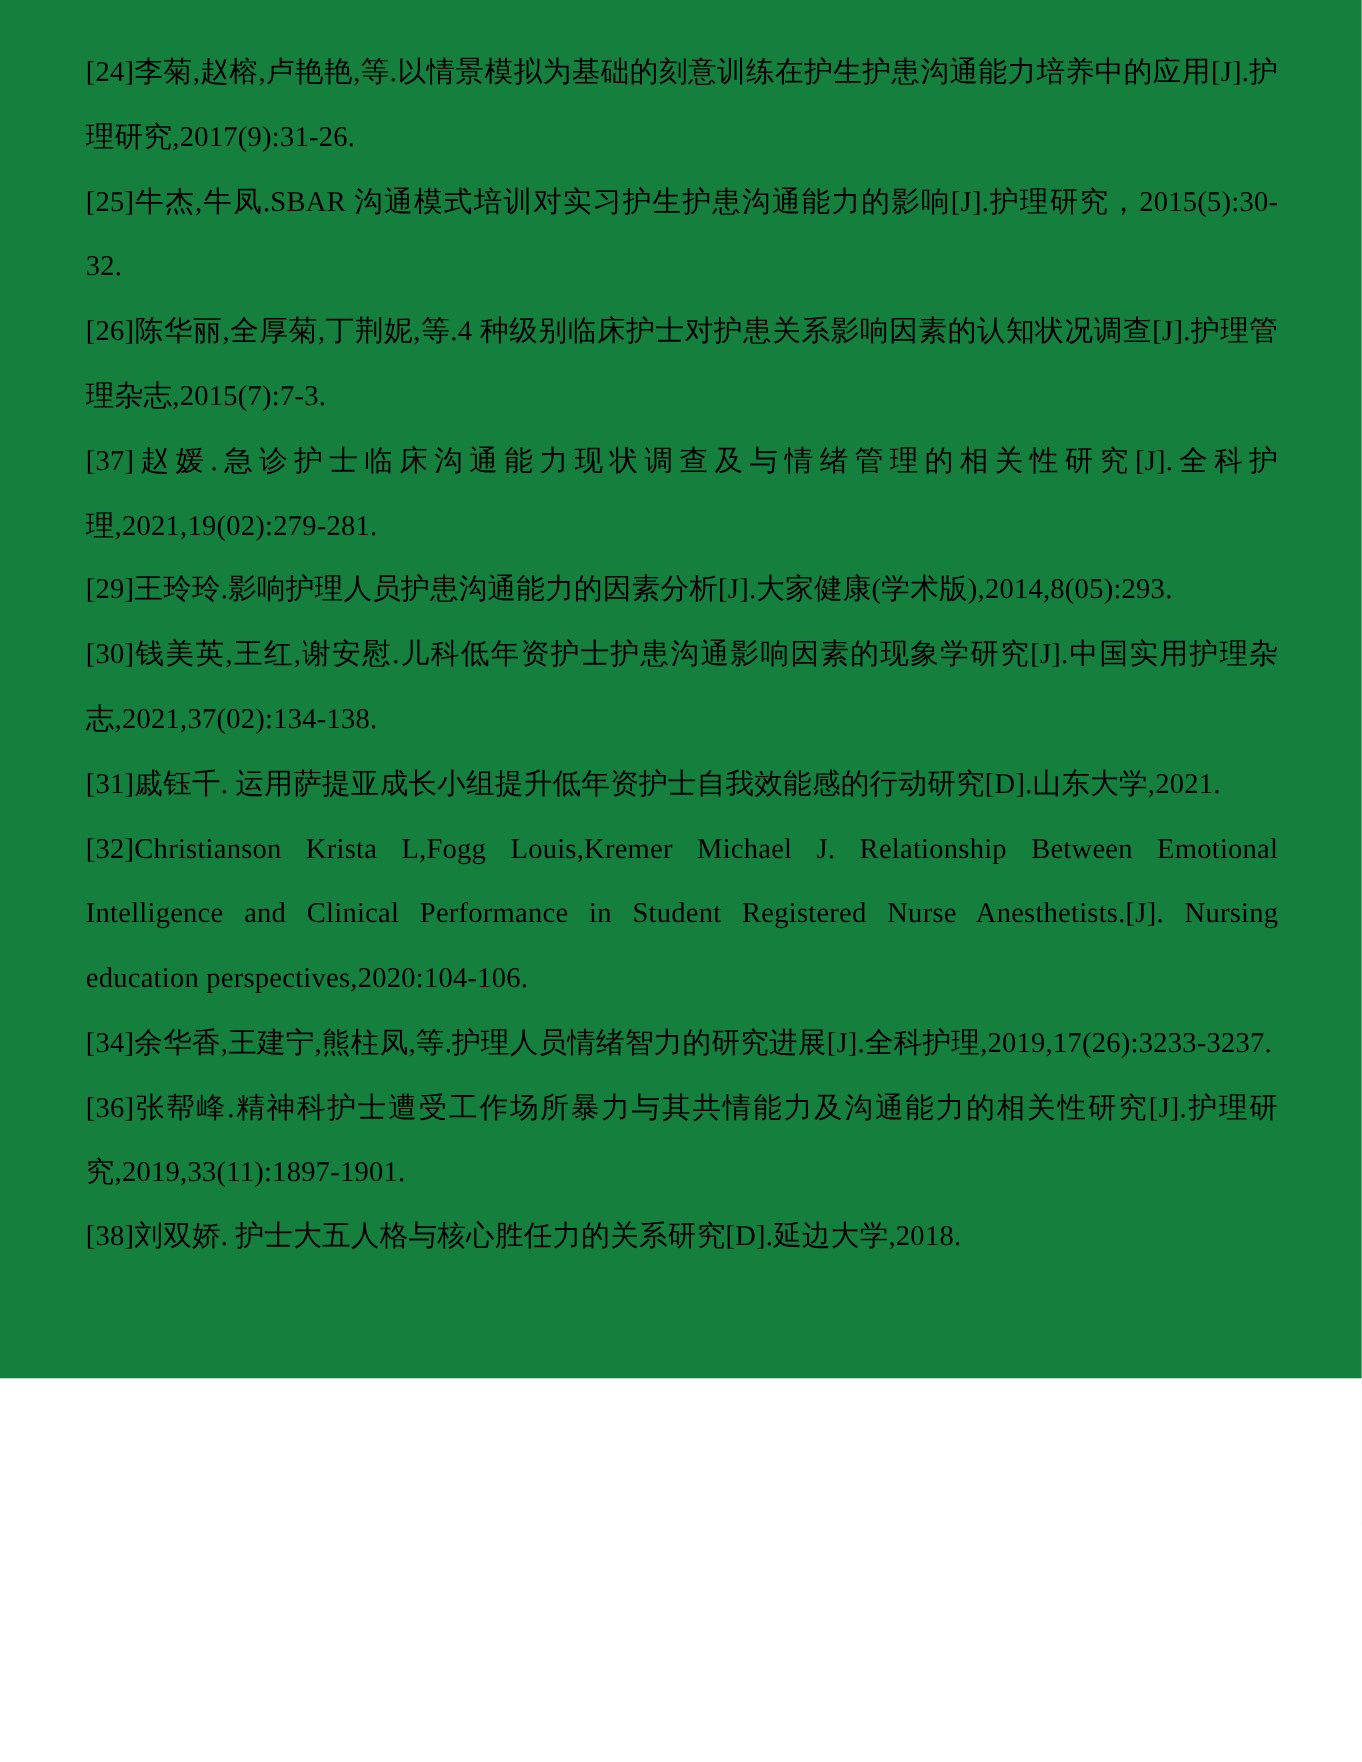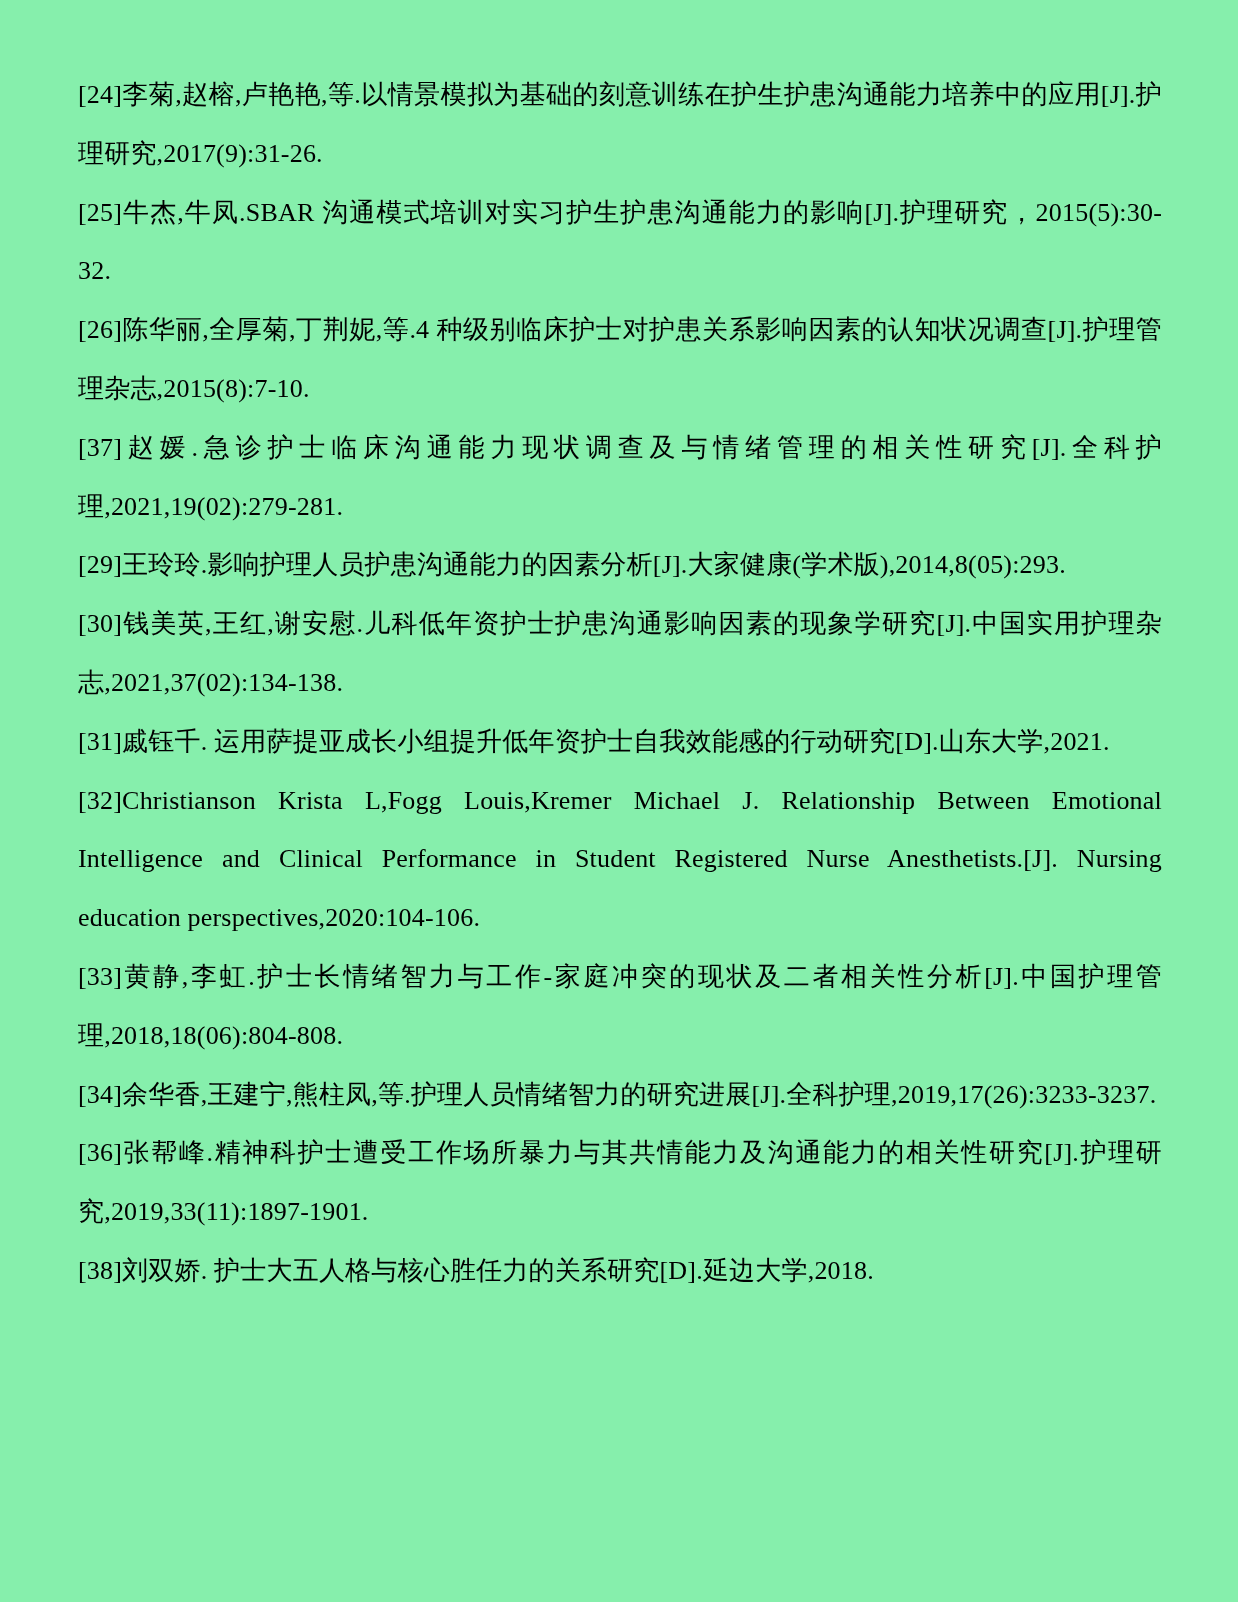--- a/index.html
+++ b/index.html
@@ -8,45 +8,44 @@
     background: #ffffff;
   }
   body {
     width: 1238px;
     height: 1602px;
     overflow: hidden;
   }
   .page {
     box-sizing: border-box;
     width: 1238px;
-    height: 1602px;
-    padding: 66px 76px 0 78px;
-    background: #86efac;
+    height: 1253px;
+    padding: 37px 76px 0 78px;
+    background: #15803d;
   }
   p.ref {
     margin: 0;
     padding: 0;
     font-family: "Liberation Serif", "DejaVu Serif", serif;
     font-size: 26px;
     line-height: 58.8px;
     color: #000000;
     text-align: justify;
     text-justify: inter-character;
     letter-spacing: 0.2px;
   }
 </style>
 </head>
 <body>
 
 <div class="page">
   <p class="ref">[24]李菊,赵榕,卢艳艳,等.以情景模拟为基础的刻意训练在护生护患沟通能力培养中的应用[J].护理研究,2017(9):31-26.</p>
   <p class="ref">[25]牛杰,牛凤.SBAR 沟通模式培训对实习护生护患沟通能力的影响[J].护理研究，2015(5):30-32.</p>
-  <p class="ref">[26]陈华丽,全厚菊,丁荆妮,等.4 种级别临床护士对护患关系影响因素的认知状况调查[J].护理管理杂志,2015(8):7-10.</p>
+  <p class="ref">[26]陈华丽,全厚菊,丁荆妮,等.4 种级别临床护士对护患关系影响因素的认知状况调查[J].护理管理杂志,2015(7):7-3.</p>
   <p class="ref">[37]赵媛.急诊护士临床沟通能力现状调查及与情绪管理的相关性研究[J].全科护理,2021,19(02):279-281.</p>
   <p class="ref">[29]王玲玲.影响护理人员护患沟通能力的因素分析[J].大家健康(学术版),2014,8(05):293.</p>
   <p class="ref">[30]钱美英,王红,谢安慰.儿科低年资护士护患沟通影响因素的现象学研究[J].中国实用护理杂志,2021,37(02):134-138.</p>
   <p class="ref">[31]戚钰千. 运用萨提亚成长小组提升低年资护士自我效能感的行动研究[D].山东大学,2021.</p>
   <p class="ref">[32]Christianson Krista L,Fogg Louis,Kremer Michael J. Relationship Between Emotional Intelligence and Clinical Performance in Student Registered Nurse Anesthetists.[J]. Nursing education perspectives,2020:104-106.</p>
-  <p class="ref">[33]黄静,李虹.护士长情绪智力与工作-家庭冲突的现状及二者相关性分析[J].中国护理管理,2018,18(06):804-808.</p>
   <p class="ref">[34]余华香,王建宁,熊柱凤,等.护理人员情绪智力的研究进展[J].全科护理,2019,17(26):3233-3237.</p>
   <p class="ref">[36]张帮峰.精神科护士遭受工作场所暴力与其共情能力及沟通能力的相关性研究[J].护理研究,2019,33(11):1897-1901.</p>
   <p class="ref">[38]刘双娇. 护士大五人格与核心胜任力的关系研究[D].延边大学,2018.</p>
 </div>
 
 </body></html>

